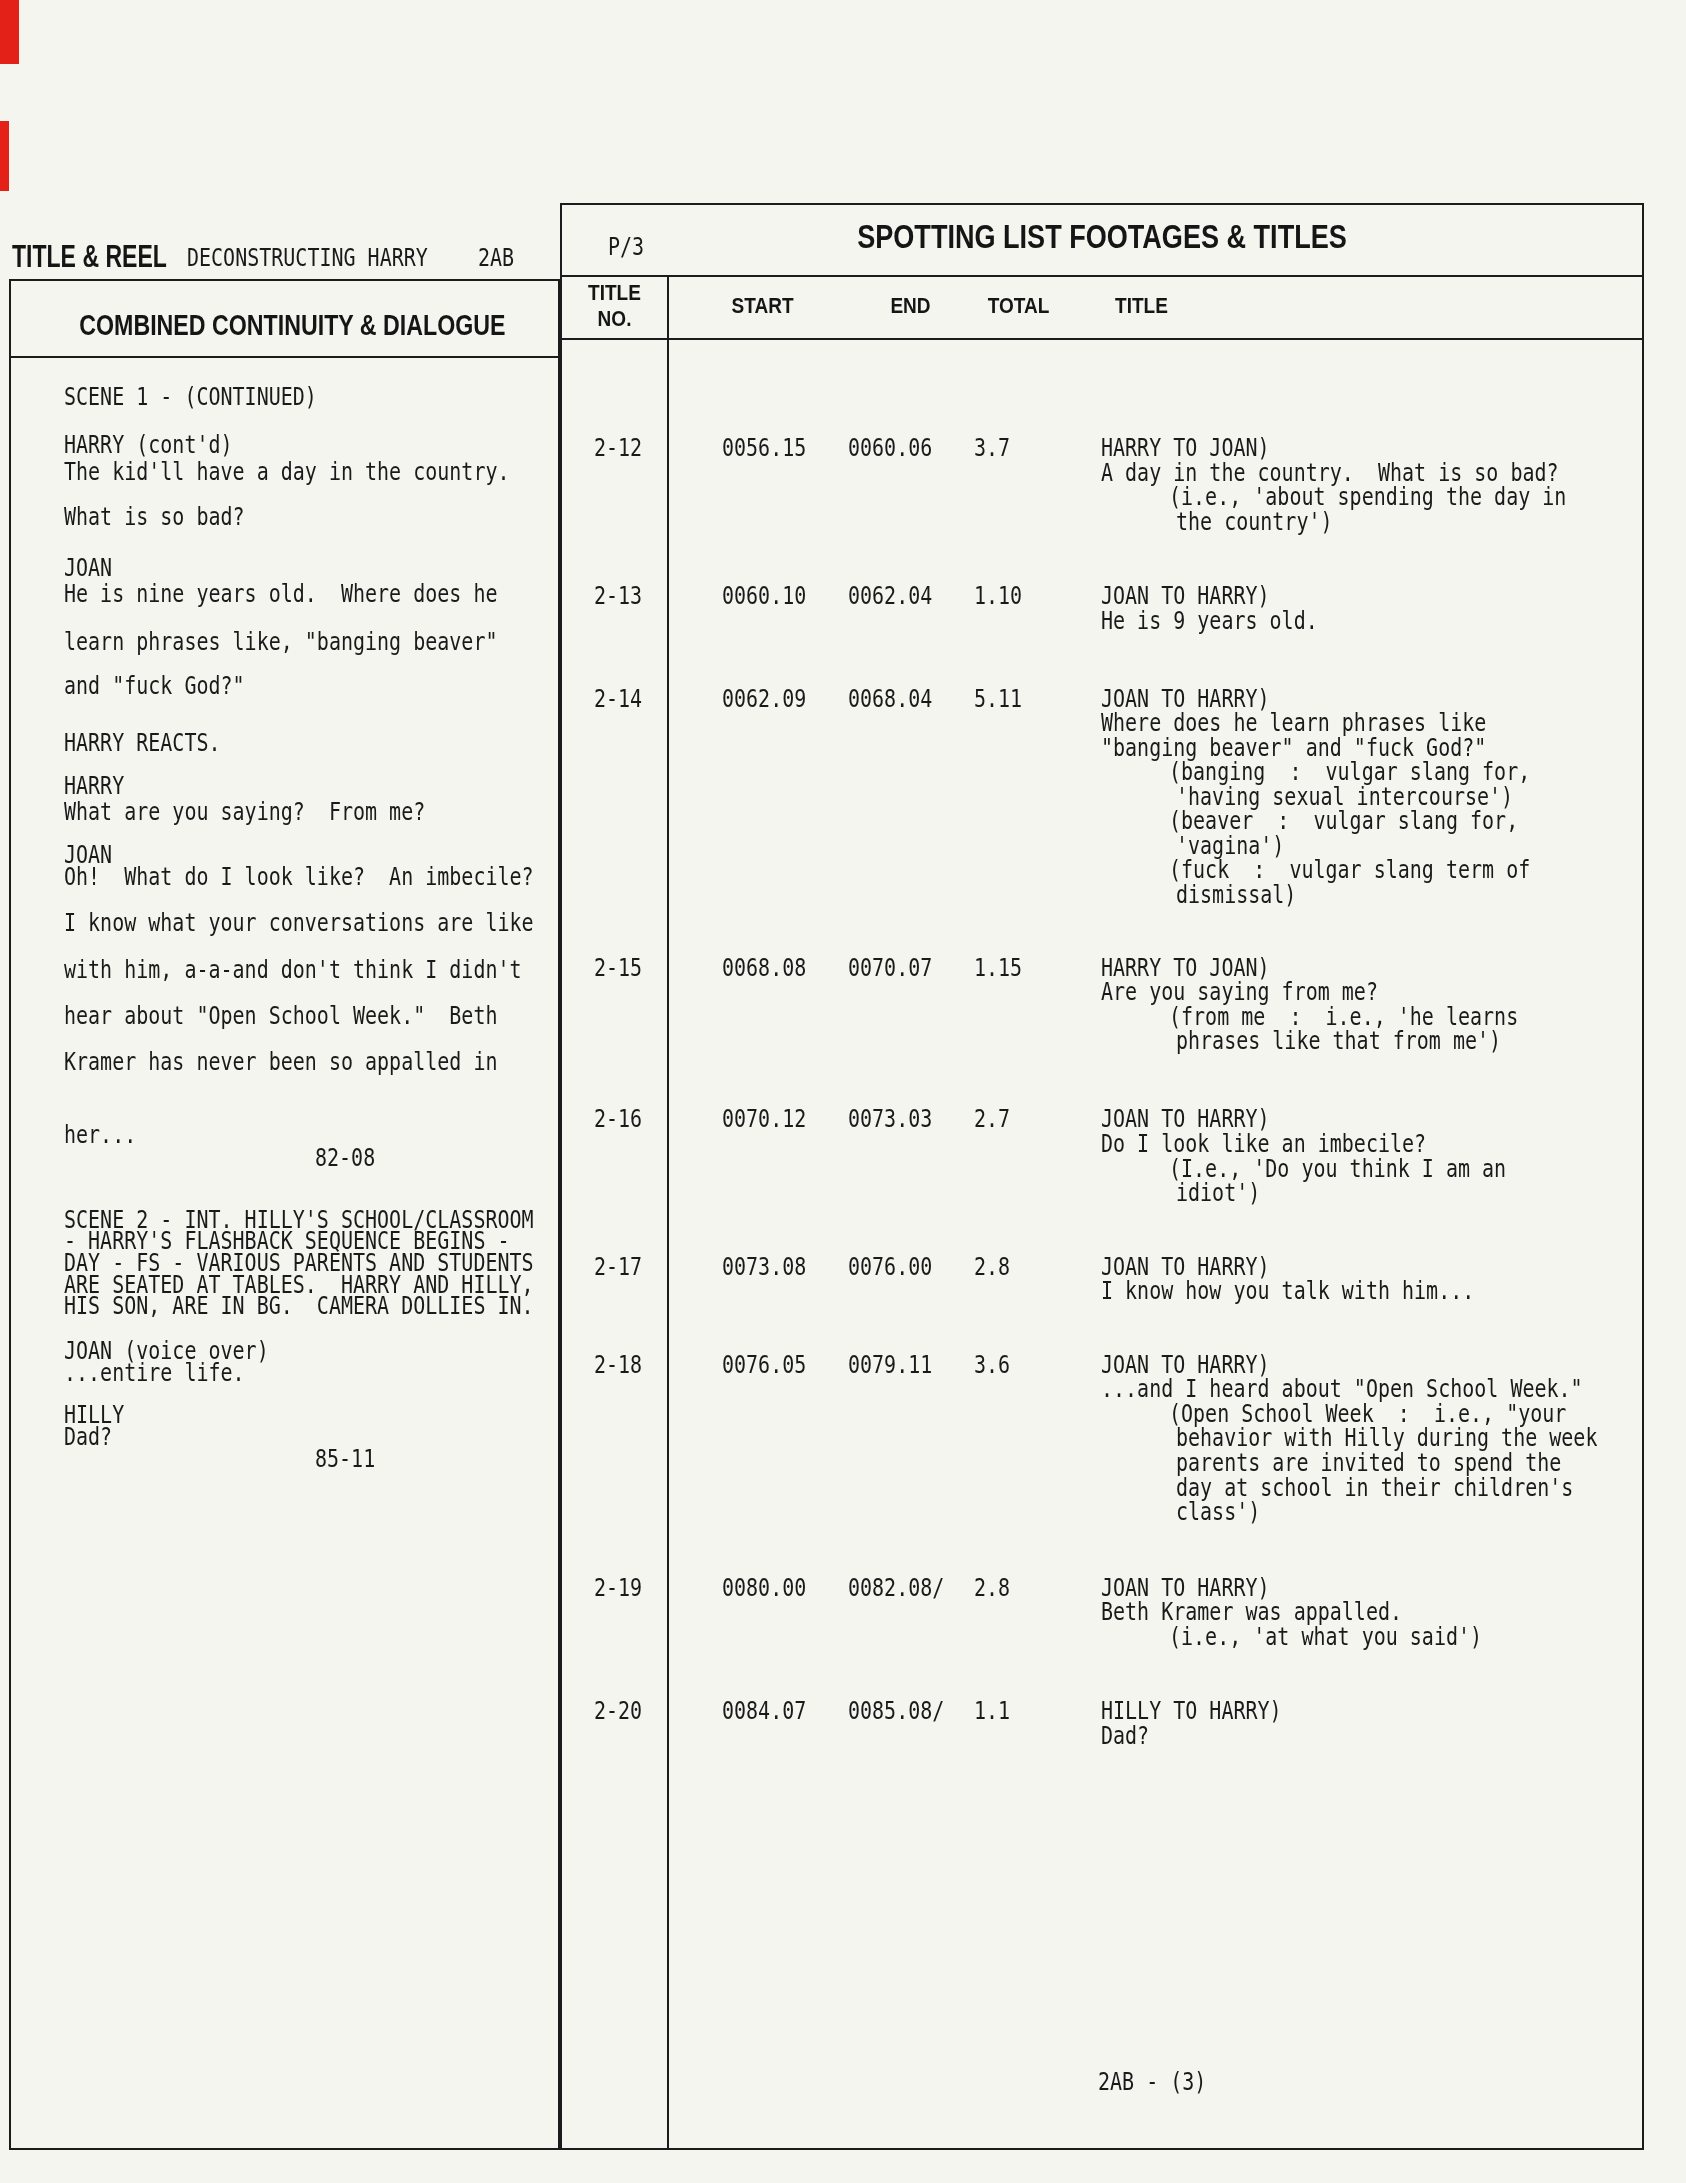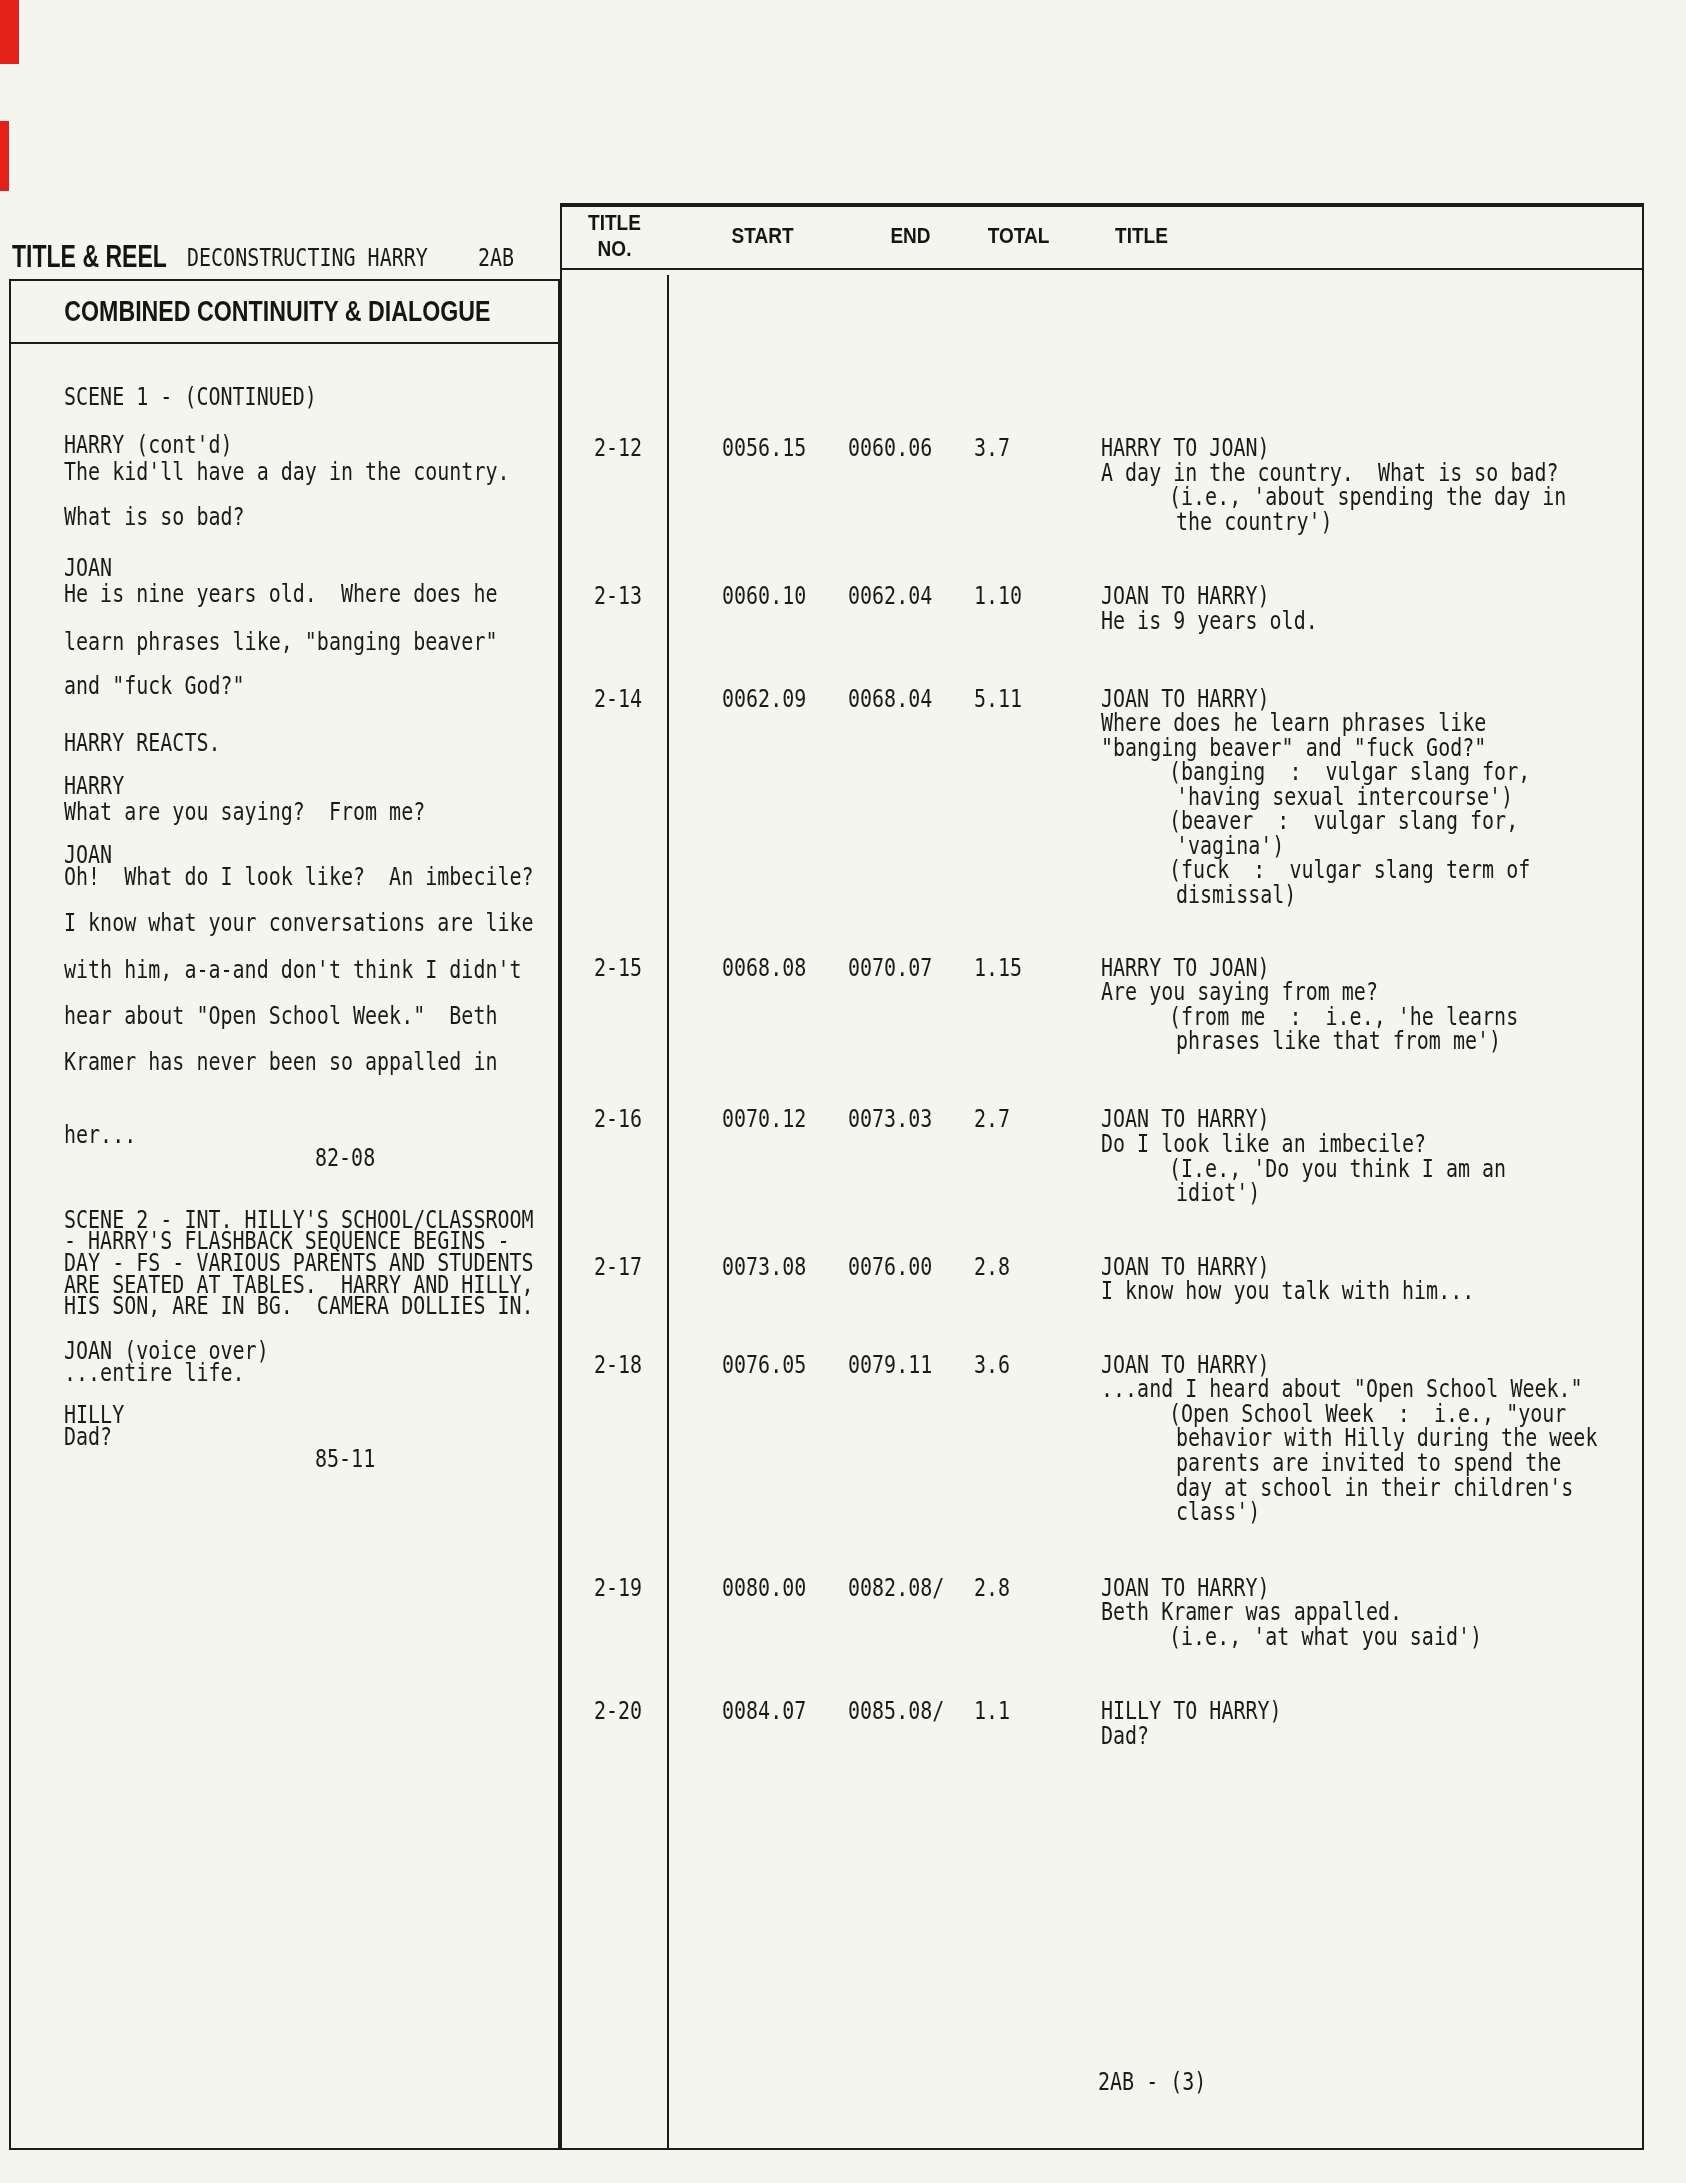--- a/index.html
+++ b/index.html
@@ -16,21 +16,21 @@
   }
   
   .hb{
     position:absolute;font-family:"Liberation Sans",sans-serif;
     font-weight:bold;white-space:pre;color:#151515;
   }
   .panel{position:absolute;border:2.2px solid #1b1b1b;box-sizing:border-box;background:transparent;}
   .left-panel{left:9.4px;top:279px;width:551px;height:1871px;}
   .left-panel-header{
     height:61px;border-bottom:2.2px solid #1b1b1b;
-    display:flex;align-items:center;justify-content:flex-start;
+    display:flex;align-items:center;justify-content:flex-end;margin-top:14px;
   }
   .left-panel-header .hb{position:static;font-size:29px;transform:scaleX(.8);transform-origin:50% 50%;}
   .right-panel{left:560px;top:203px;width:1084px;height:1947px;}
   .rp-row1{position:relative;height:70px;}
   .rp-title{
     position:absolute;left:0;right:0;top:13px;text-align:center;
     font-size:33px;transform:scaleX(.82);transform-origin:50% 0;
   }
   .page-code{position:absolute;left:46px;top:29px;}
   .rp-row2{position:relative;height:61px;border-top:2.2px solid #1b1b1b;border-bottom:2.2px solid #1b1b1b;padding-left:17px;}
@@ -58,20 +58,24 @@
   <div class="ln" style="left:187px;top:245px;">DECONSTRUCTING HARRY</div>
   <div class="ln" style="left:478px;top:245px;">2AB</div>
 
   <div class="panel left-panel">
     <div class="left-panel-header">
       <span class="hb">COMBINED CONTINUITY &amp; DIALOGUE</span>
     </div>
   </div>
 
   <div class="panel right-panel">
+    <div class="rp-row1">
+      <span class="ln page-code" style="position:absolute;">P/3</span>
+      <span class="hb rp-title">SPOTTING LIST FOOTAGES &amp; TITLES</span>
+    </div>
     <div class="rp-row2">
       <div class="hb col col-titleno"><span>TITLE</span><br><span>NO.</span></div>
       <div class="hb col col-start">START</div>
       <div class="hb col col-end">END</div>
       <div class="hb col col-total">TOTAL</div>
       <div class="hb col col-title">TITLE</div>
     </div>
     <div class="vdiv"></div>
   </div>
 

